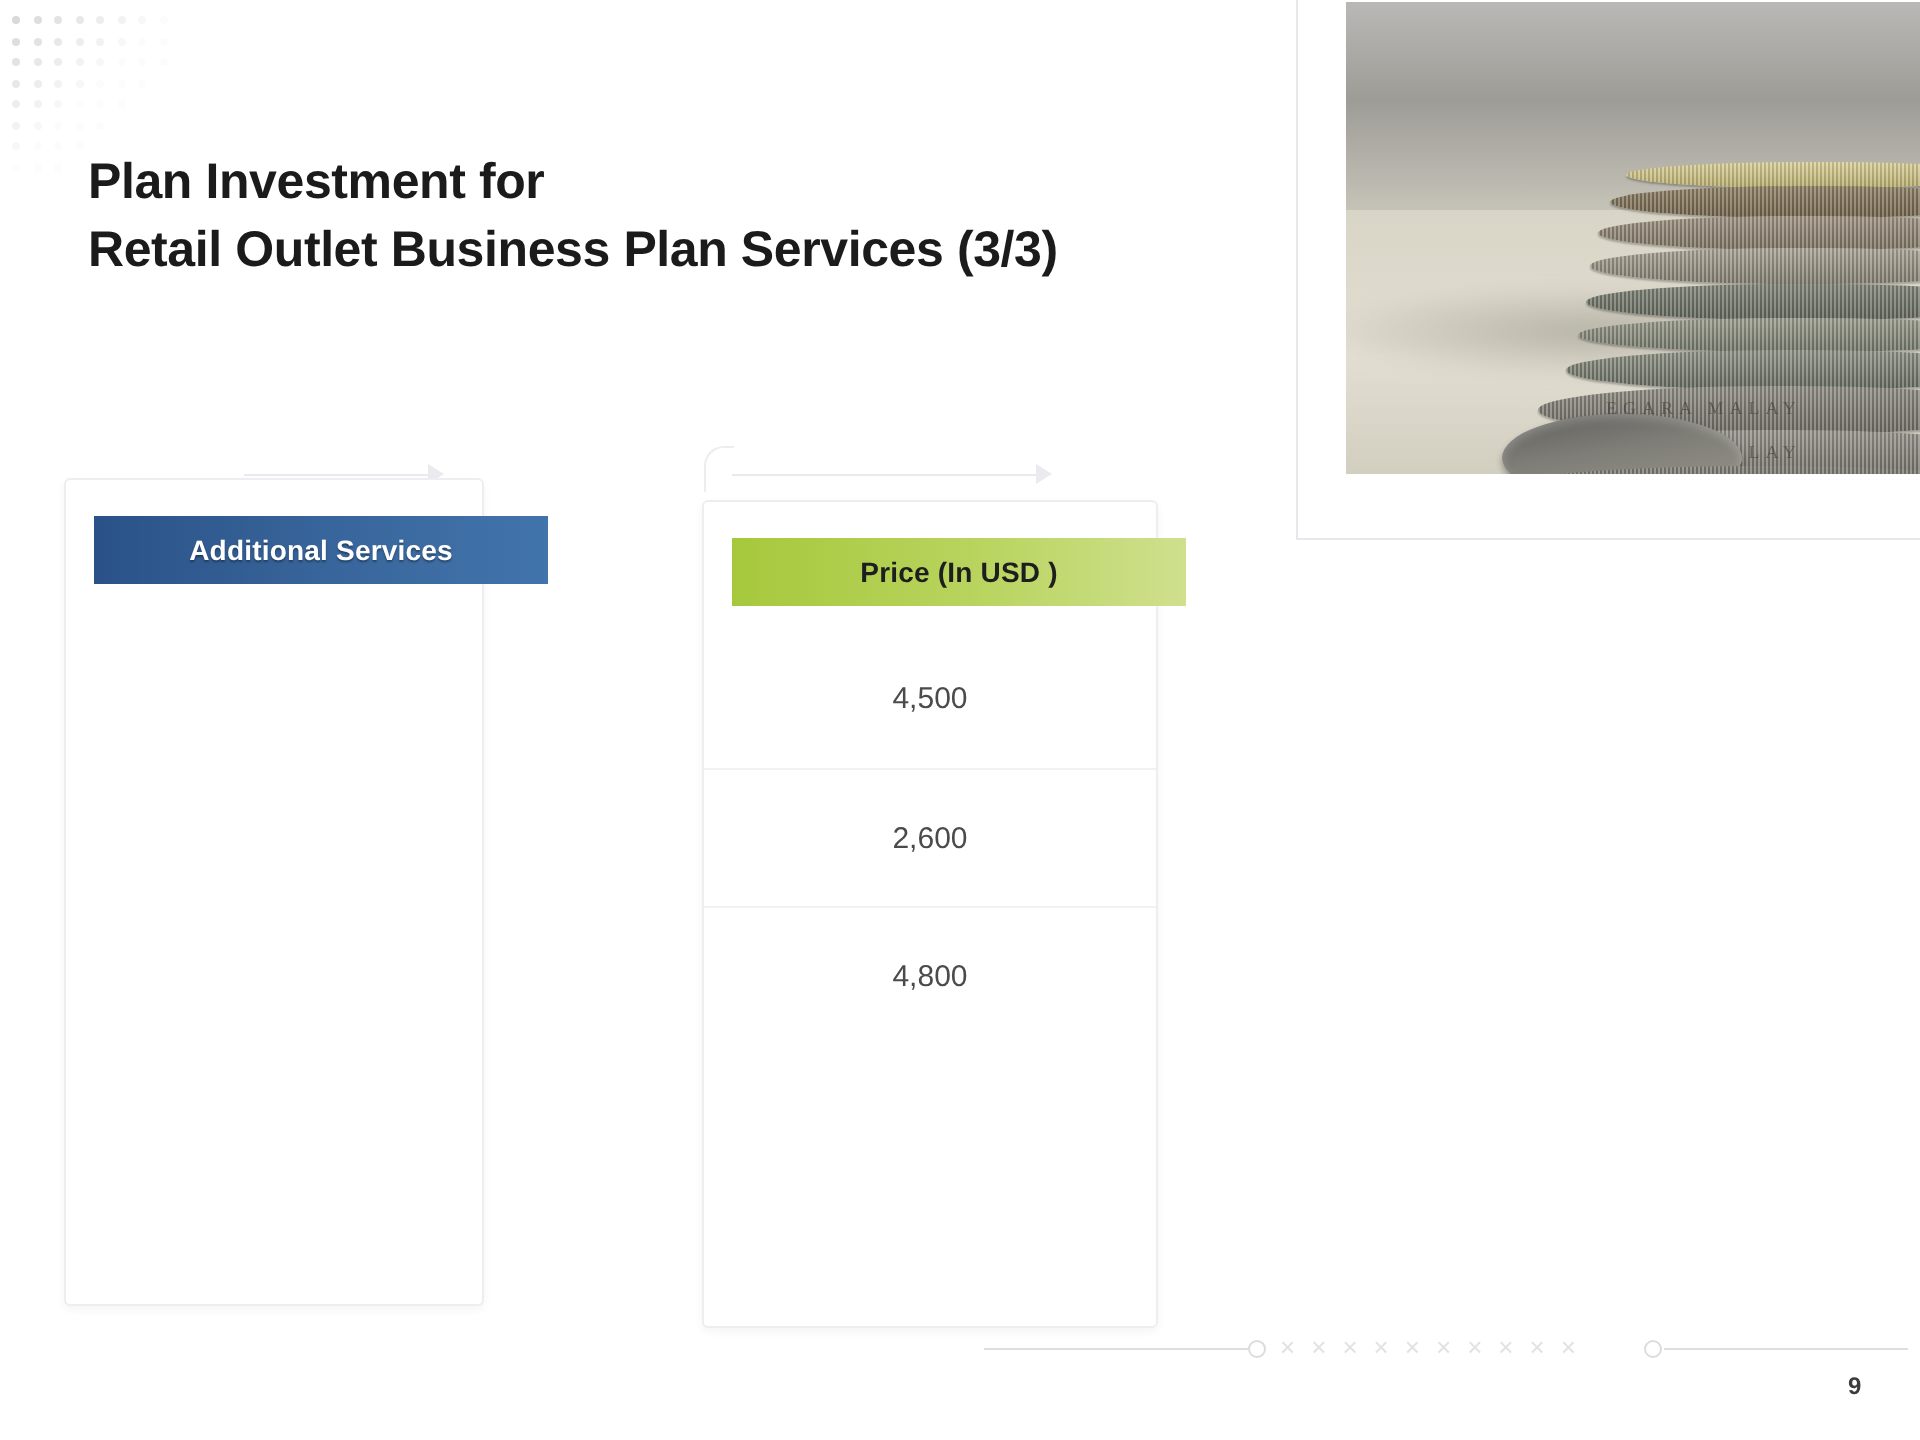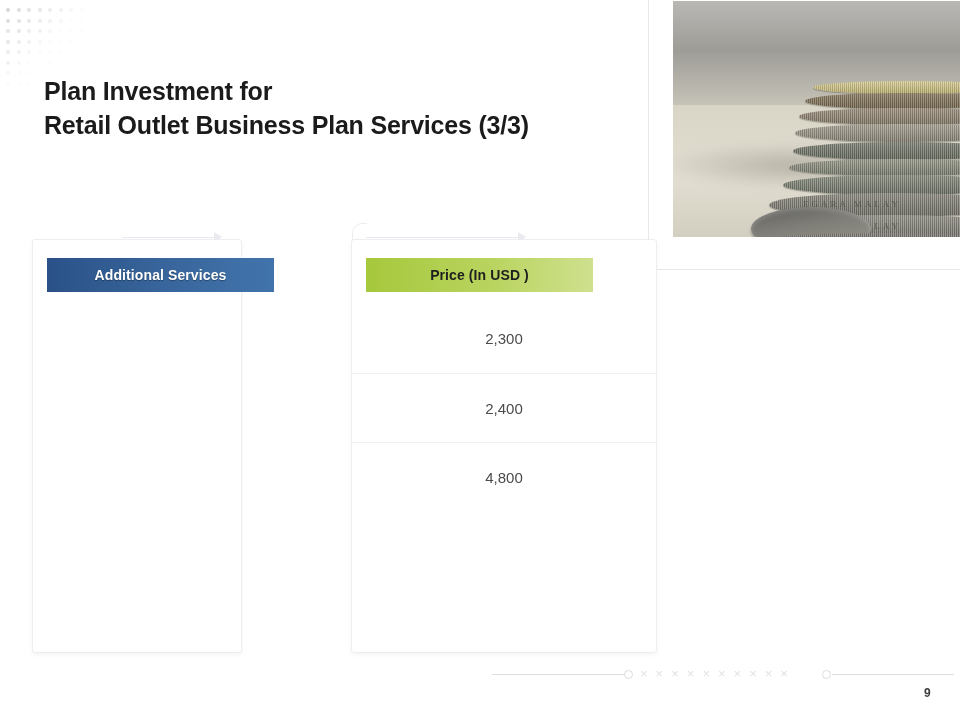--- a/index.html
+++ b/index.html
@@ -362,30 +362,30 @@
   <span class="shaft" style="left:14px; width:152px;"></span>
   <span class="head" style="left:166px;"></span>
 </div>
 
 <div class="card" style="left:32px; top:239px; width:210px; height:414px;">
   <div class="card-head head-blue" style="left:14px; width:227px;">
     <span class="head-label">Additional Services</span>
   </div>
 </div>
 
-<div class="card" style="left:351px; top:239px; width:306px; height:414px;">
+<div class="card" style="left:351px; top:250px; width:228px; height:414px;">
   <div class="card-head head-green" style="left:14px; width:227px;">
     <span class="head-label">Price (In USD )</span>
   </div>
   <div class="rows" style="top:64px;" id="priceRows">
       <div class="row">
-        <span class="cell">2,300</span>
+        <span class="cell">4,500</span>
       </div>
       <div class="row">
-        <span class="cell">2,400</span>
+        <span class="cell">2,600</span>
       </div>
       <div class="row">
         <span class="cell">4,800</span>
       </div>
     </div>
 </div>
 
 <div class="bottom-deco">
   <span class="bd-line" style="left:0; width:132px;"></span>
   <span class="bd-circle" style="left:132px;"></span>

